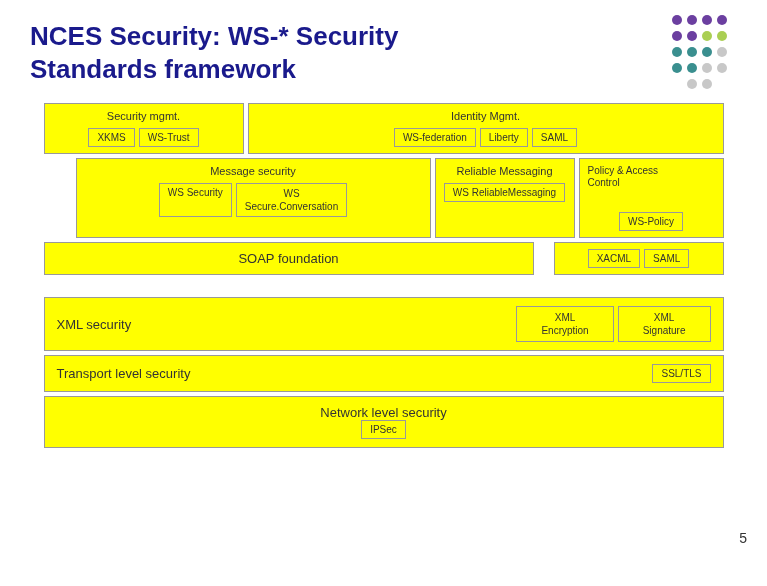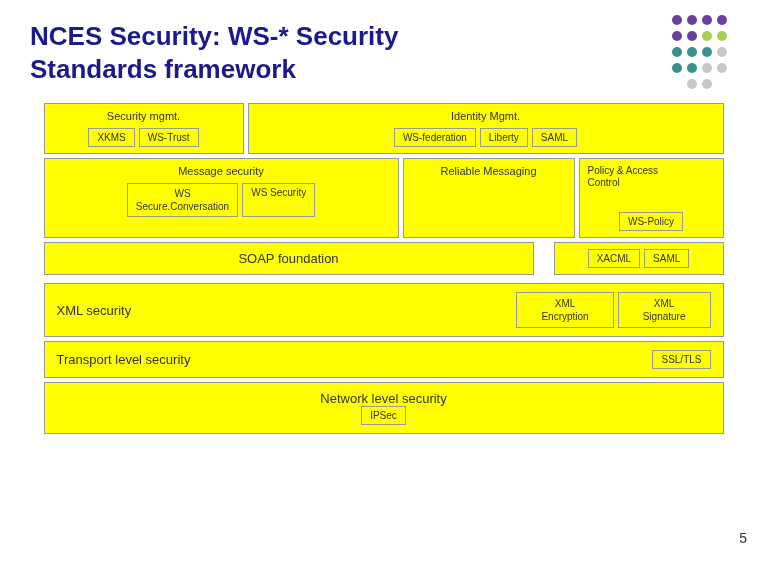--- a/index.html
+++ b/index.html
@@ -113,41 +113,42 @@
       display: flex;
       gap: 4px;
       margin-bottom: 4px;
     }
 
     .message-sec-block {
       background: #ffff00;
       border: 1.5px solid #999;
       padding: 6px 8px;
       flex: 0 0 355px;
+      margin-left: 32px;
     }
 
     .reliable-msg-block {
       background: #ffff00;
       border: 1.5px solid #999;
       padding: 6px 8px;
       flex: 1;
     }
 
     .policy-block {
       background: #ffff00;
       border: 1.5px solid #999;
       padding: 6px 8px;
       width: 145px;
     }
 
     
     .soap-row {
       display: flex;
       gap: 20px;
-      margin-bottom: 8px;
+      margin-bottom: 22px;
       align-items: center;
     }
 
     .soap-block {
       background: #ffff00;
       border: 1.5px solid #999;
       padding: 8px 16px;
       flex: 0 0 490px;
       text-align: center;
       font-size: 13px;
@@ -277,26 +278,29 @@
           <div class="chip yellow-box-inner">Liberty</div>
           <div class="chip yellow-box-inner">SAML</div>
         </div>
       </div>
     </div>
 
     <div class="middle-section">
       <div class="message-sec-block yellow-box">
         <div class="block-title">Message security</div>
         <div class="inner-boxes">
+          <div class="chip yellow-box-inner">WS Security</div>
           <div class="chip yellow-box-inner" style="text-align:center; line-height:1.3;">WS<br>Secure.Conversation</div>
-          <div class="chip yellow-box-inner">WS Security</div>
         </div>
       </div>
       <div class="reliable-msg-block yellow-box">
         <div class="block-title">Reliable Messaging</div>
+        <div class="inner-boxes">
+          <div class="chip yellow-box-inner">WS ReliableMessaging</div>
+        </div>
       </div>
       <div class="policy-block yellow-box">
         <div class="policy-title">Policy &amp; Access<br>Control</div>
         <div class="inner-boxes">
           <div class="chip yellow-box-inner">WS-Policy</div>
         </div>
       </div>
     </div>
 
     <div class="soap-row">

